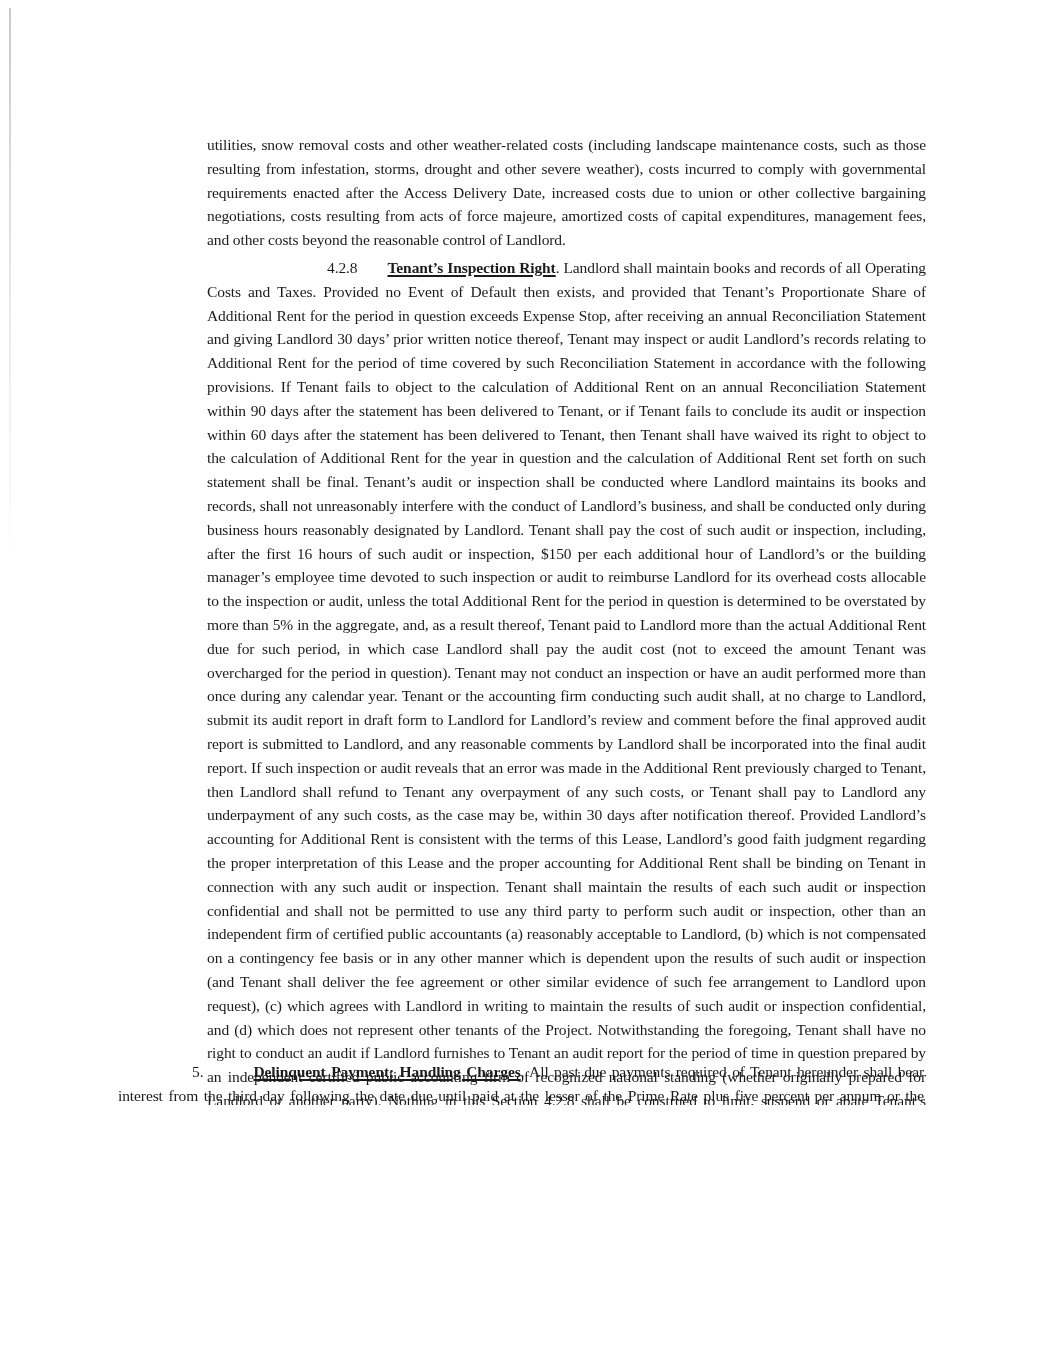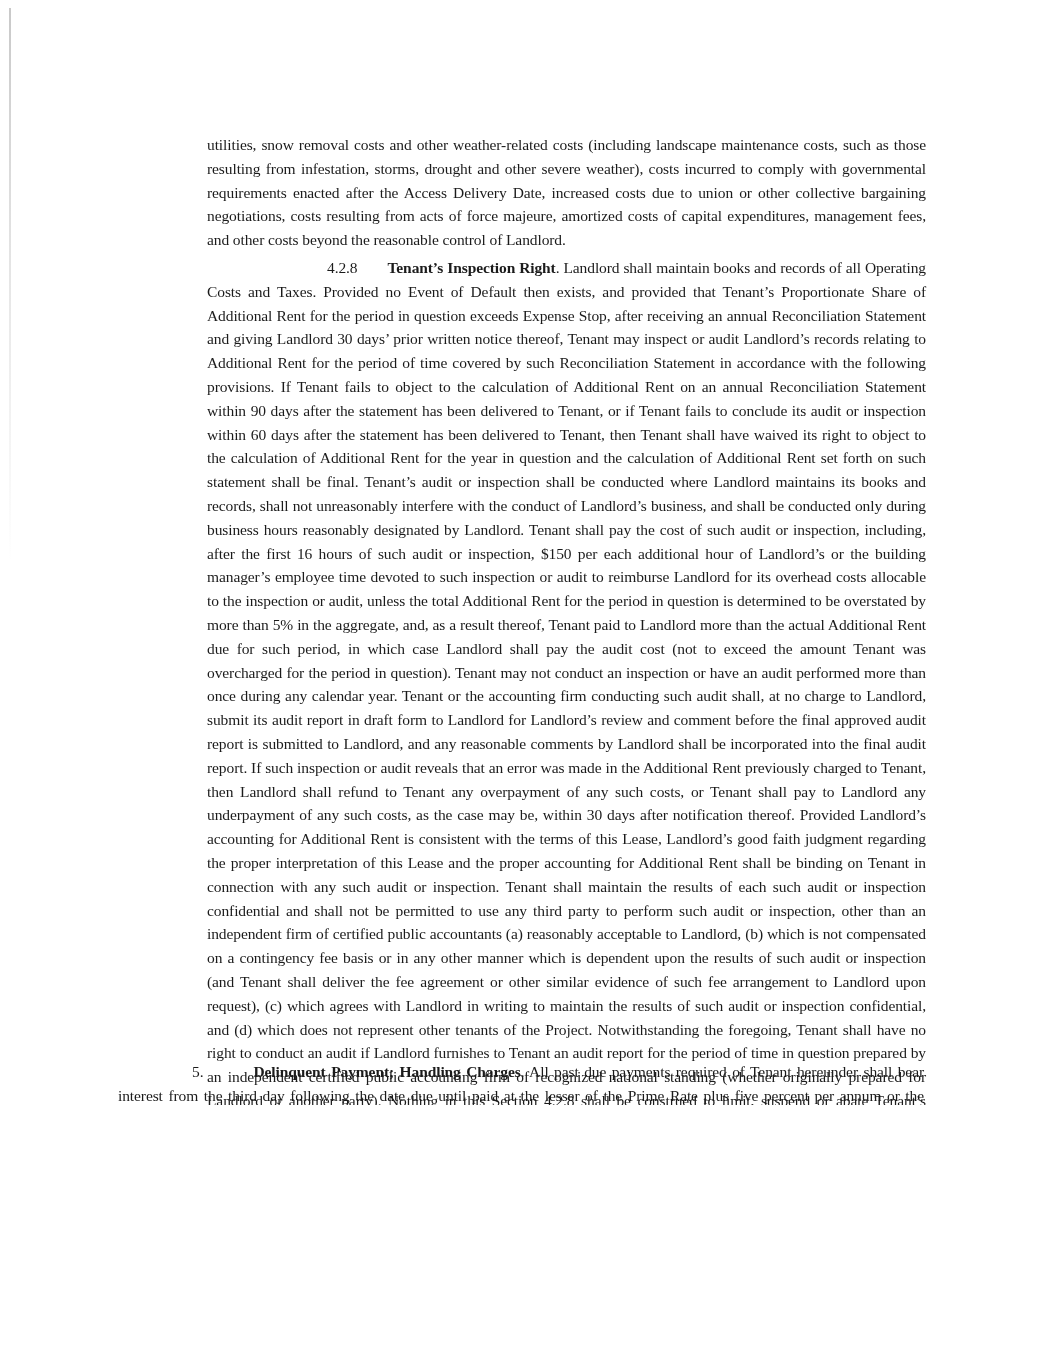--- a/index.html
+++ b/index.html
@@ -20,20 +20,21 @@
     letter-spacing:-0.1px;
   }
   .p-continuation { top:133px; left:207px; width:719px; }
   .p-section428   { top:256px; left:207px; width:719px; text-indent:120px; }
   .p-section5     { top:1060px; left:118px; width:806px; text-indent:74px; }
   .tab { display:inline-block; }
   .tab-s { width:30px; }
   .tab-m { width:50px; }
   .sec-heading, .term {
     font-weight:bold;
+    text-decoration:underline;
     text-decoration-thickness:1.5px;
     text-underline-offset:2px;
   }
   .footer-page-num {
     position:absolute; top:1214px; left:502px; width:34px;
     text-align:center; font-size:16px;
   }
   .footer-right {
     position:absolute; top:1221px; right:150px;
     text-align:right; font-size:15px; line-height:23px; letter-spacing:0.2px;

